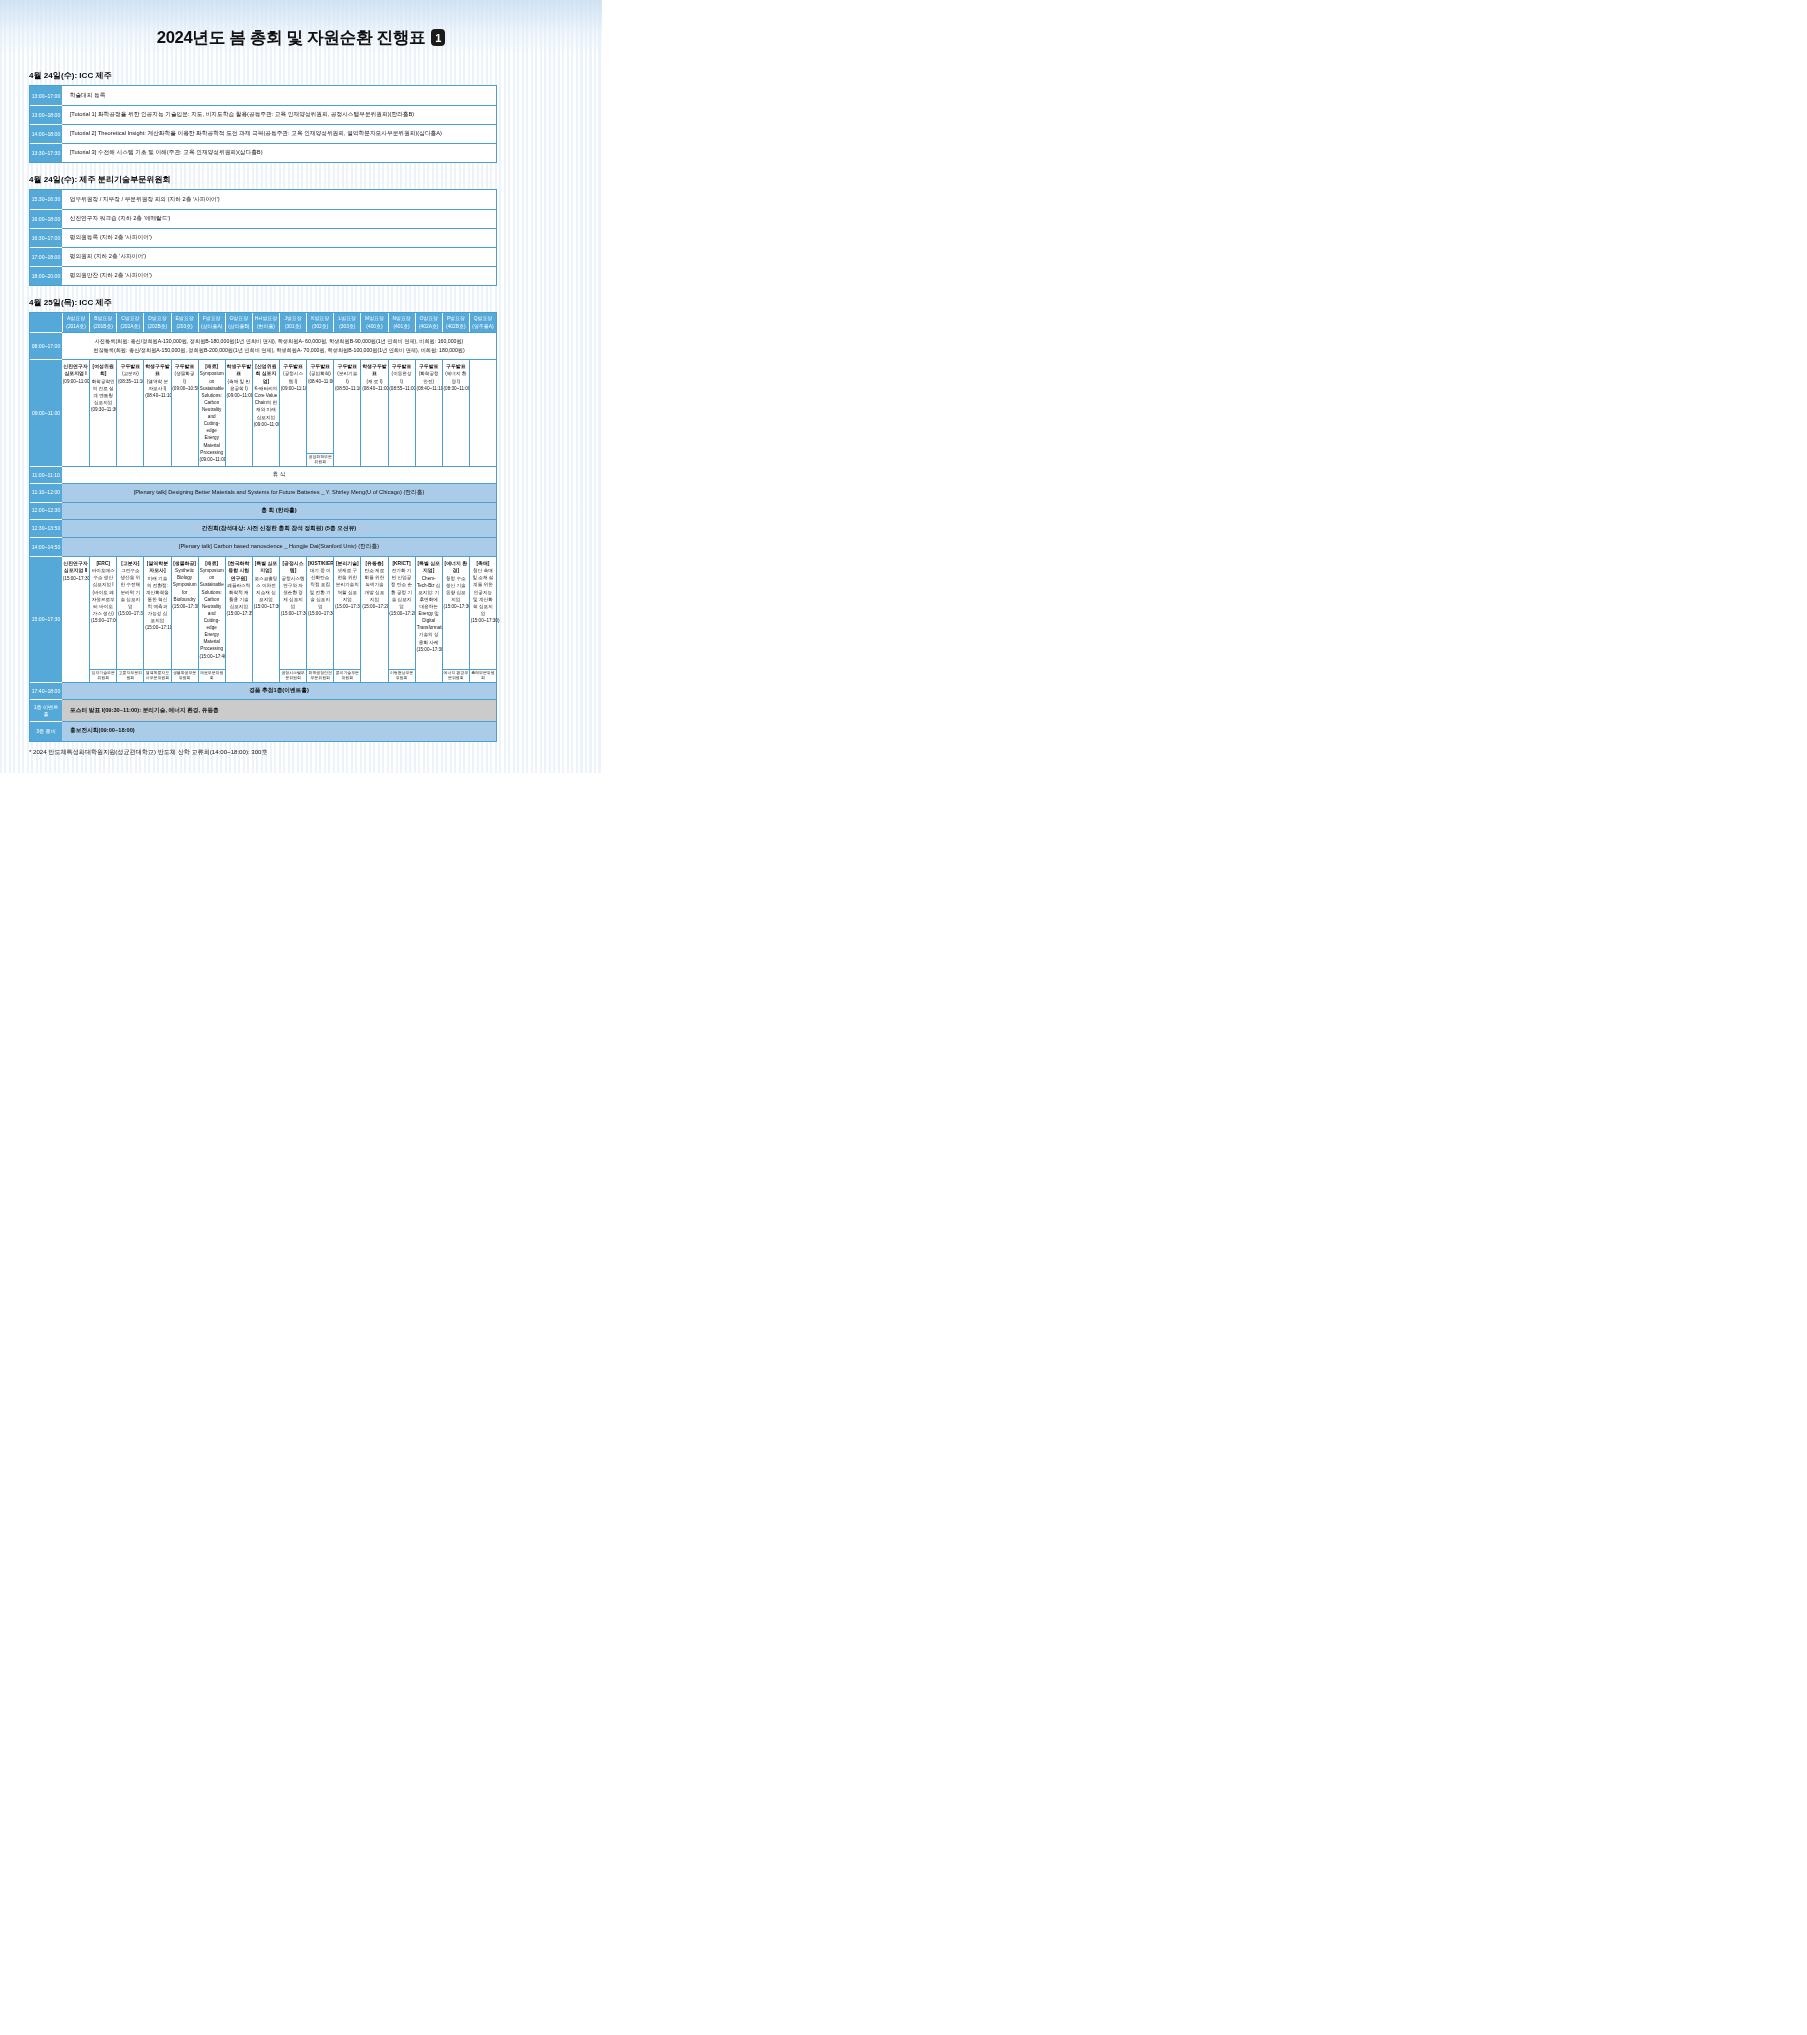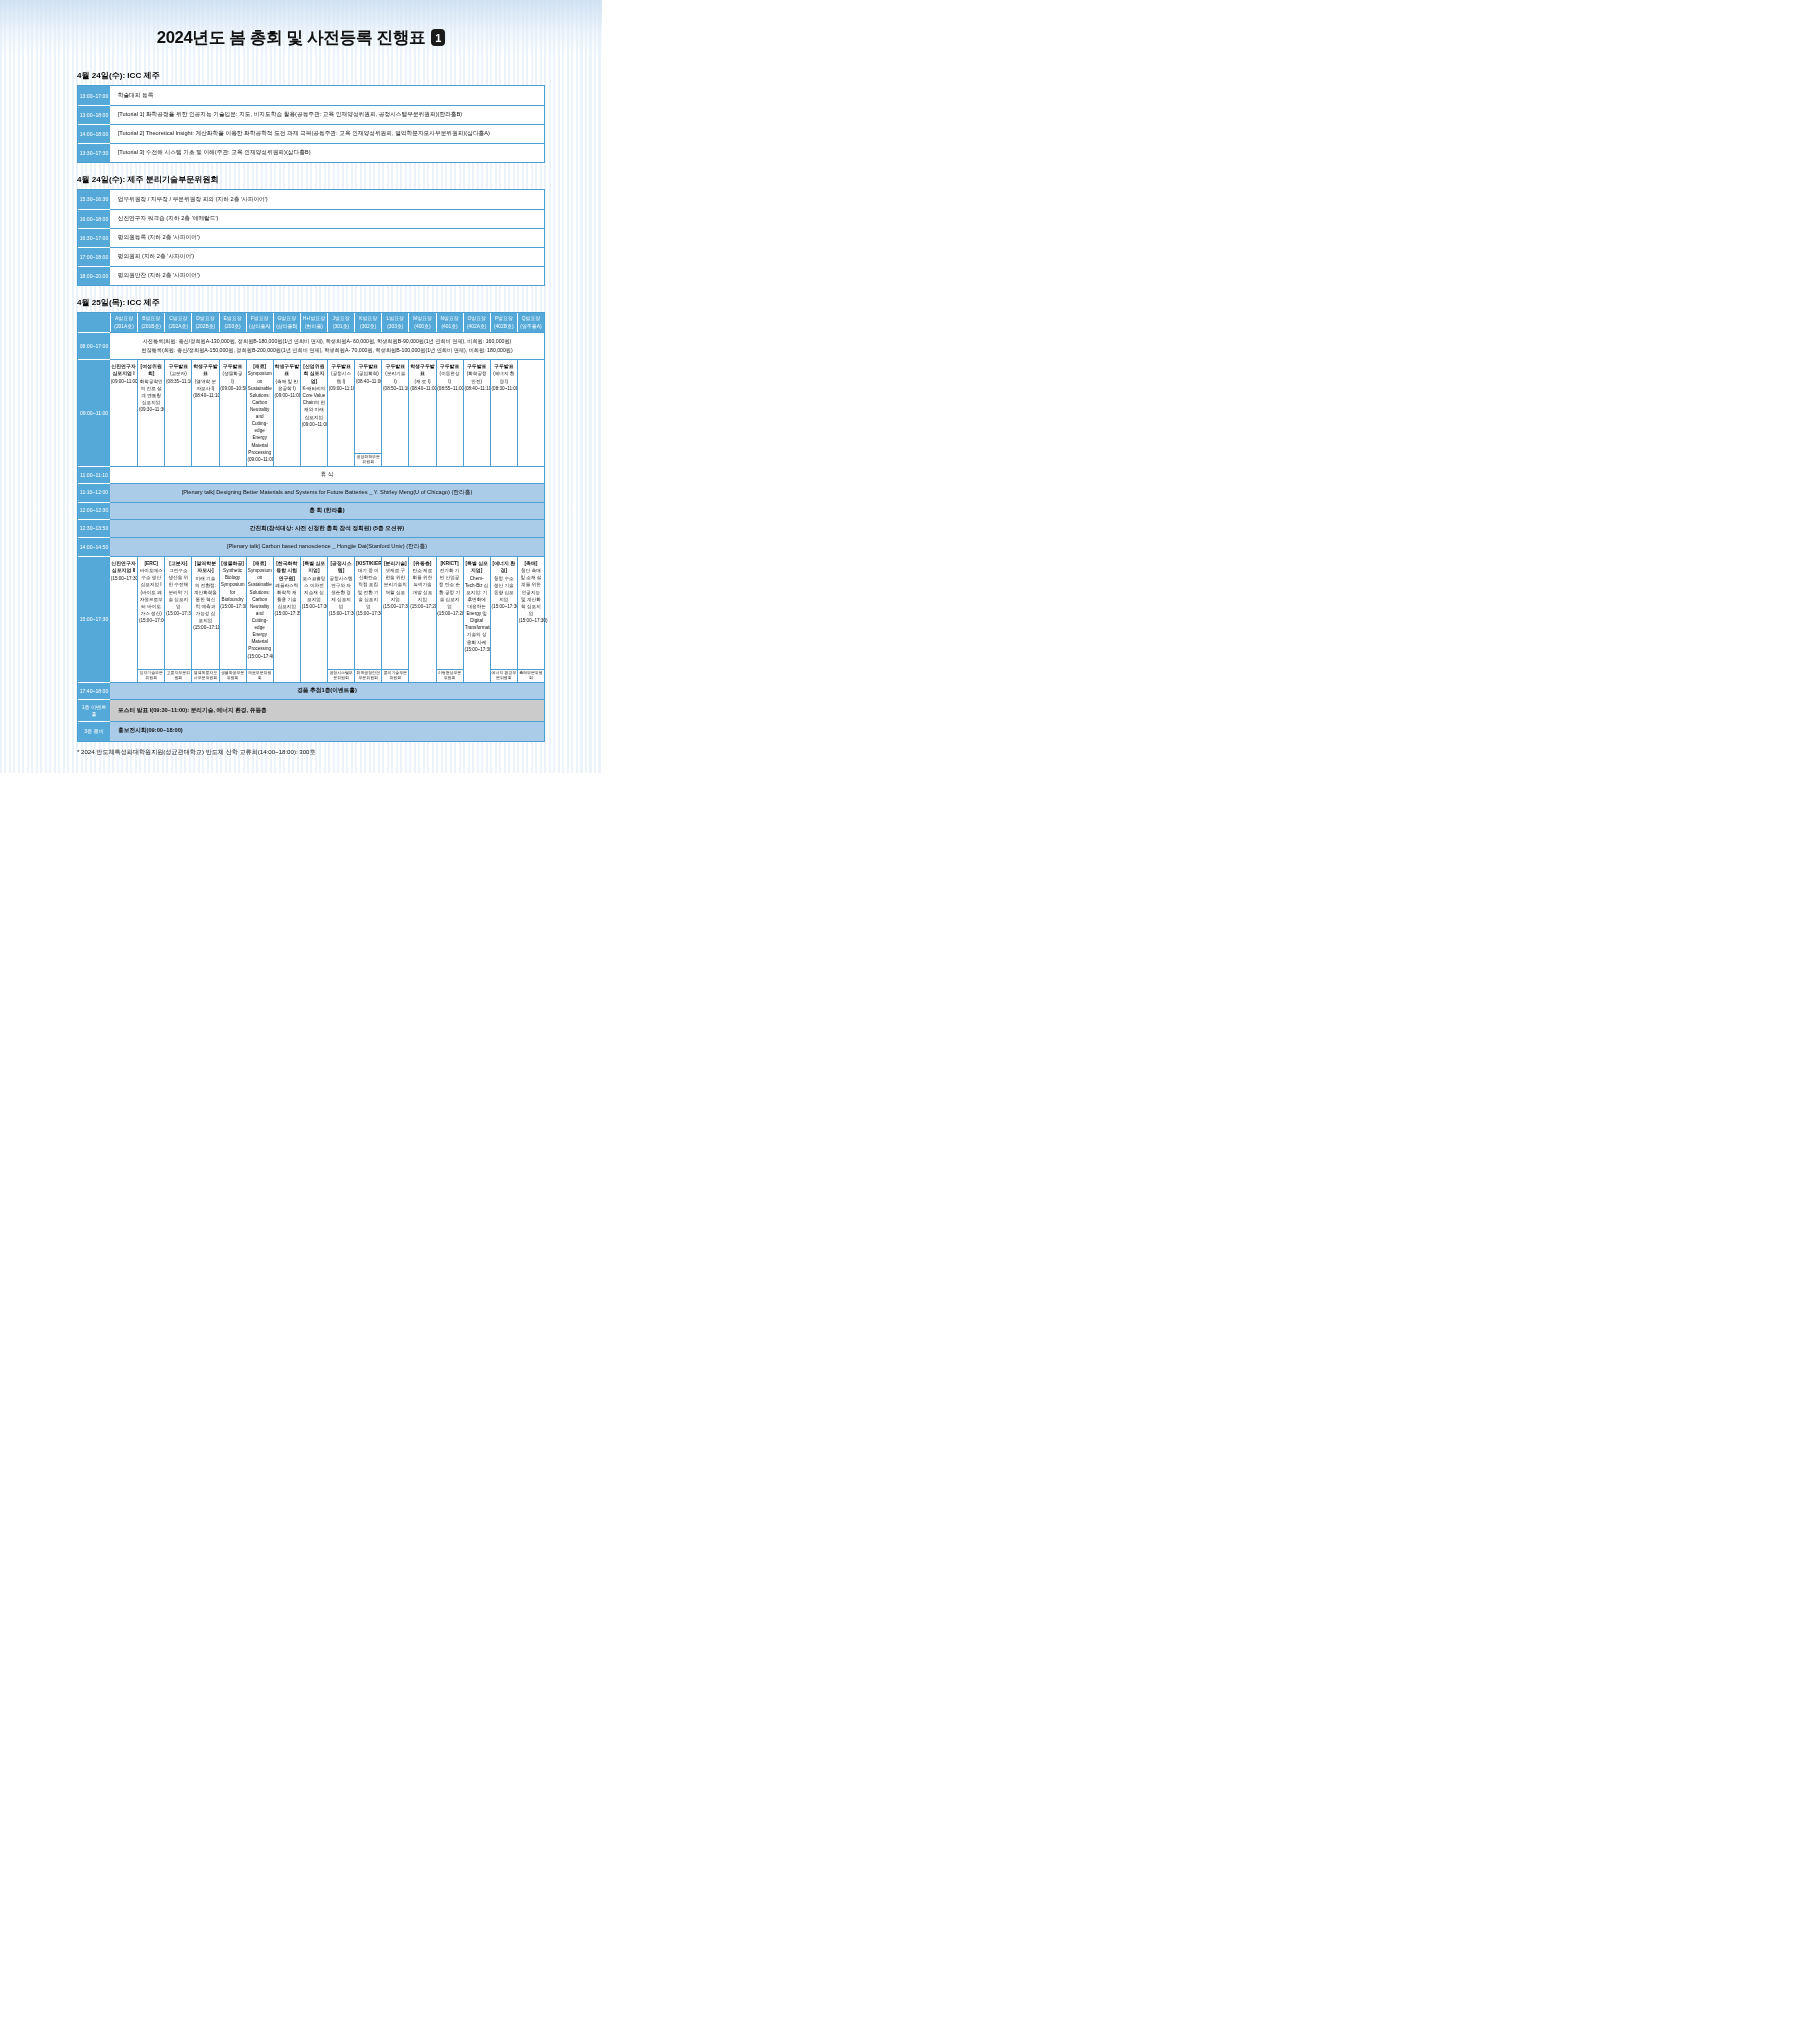--- a/index.html
+++ b/index.html
@@ -22,21 +22,21 @@
   .hero{
     padding:26px 0 7.3px;text-align:center;
     background:linear-gradient(180deg,rgba(202,222,242,.85) 0%,rgba(228,239,250,.55) 60%,rgba(255,255,255,0) 100%);
   }
   .hero h1{margin:0;font-size:16.7px;font-weight:bold;letter-spacing:-0.4px;display:inline-flex;align-items:center;gap:5.7px;}
   .badge{
     display:inline-flex;align-items:center;justify-content:center;
     width:14.2px;height:16.7px;border-radius:4.1px;background:#1b1b1b;color:#fff;
     font-size:11px;font-weight:bold;
   }
-  .wrap{width:468px;margin-left:29px;padding-left:48px;}
+  .wrap{width:468px;margin-left:29px;}
   .shead{font-size:8.1px;font-weight:bold;margin:10.6px 0 4.1px;color:#0d0d0d;}
   .shead.first{margin-top:14px;}
   
   .stable{border:1.2px solid var(--bd);background:#fff;}
   .srow{display:grid;grid-template-columns:32px 1fr;height:19px;}
   .stime{background:var(--blue);color:#fff;display:flex;align-items:center;justify-content:center;font-size:5.1px;line-height:1.3;text-align:center;}
   .scontent{background:#fff;display:flex;align-items:center;padding:0 7.7px;font-size:5.7px;}
   .srow + .srow .scontent{border-top:0.8px solid var(--bd);}
   .srow + .srow .stime{border-top:1.2px solid #fff;}
   
@@ -77,21 +77,21 @@
   .wide.left{justify-content:flex-start;padding-left:8.1px;}
   .reg{flex-direction:column;font-size:5.2px;line-height:1.75;text-align:center;}
   .footnote{margin:6.5px 0 16.3px;font-size:6.1px;}
 </style>
 </head>
 <body>
 
 <div class="page">
   <div class="hero">
     <h1>
-      <span>2024년도 봄 총회 및 사전등록 진행표</span>
+      <span>2024년도 봄 총회 및 자원순환 진행표</span>
       <span class="badge">1</span>
     </h1>
   </div>
 
   <div class="wrap">
     <h2 class="shead first">4월 24일(수): ICC 제주</h2>
     <div class="stable sec-rows">
         <div class="srow">
           <div class="stime">13:00~17:00</div>
           <div class="scontent">학술대회 등록</div>

